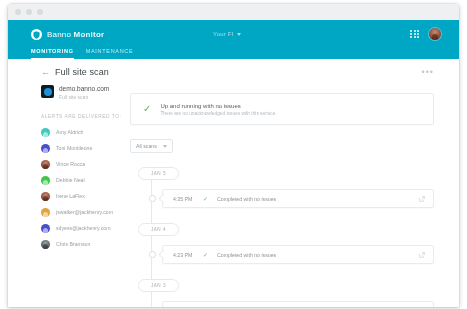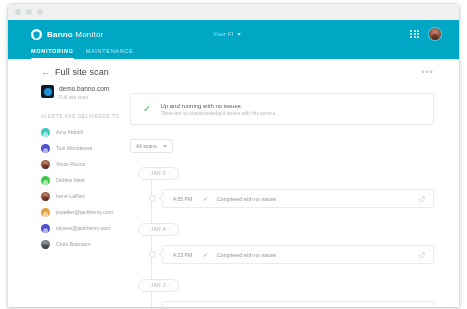--- a/index.html
+++ b/index.html
@@ -64,22 +64,22 @@
     display: flex;
     align-items: center;
     justify-content: center;
   }
   .brand-logo svg { display: block; }
   .brand-name {
     font-size: 8px;
     color: #ffffff;
     letter-spacing: 0.2px;
   }
-  .brand-name b { font-weight: bold; }
-  .brand-name span { font-weight: normal; opacity: 0.93; }
+  .brand-name b { font-weight: normal; }
+  .brand-name span { font-weight: bold; opacity: 0.93; }
 
   .fi-select {
     position: absolute;
     left: 205px;
     top: 11px;
     font-size: 6px;
     color: #9fe0ec;
     display: flex;
     align-items: center;
     gap: 3px;

